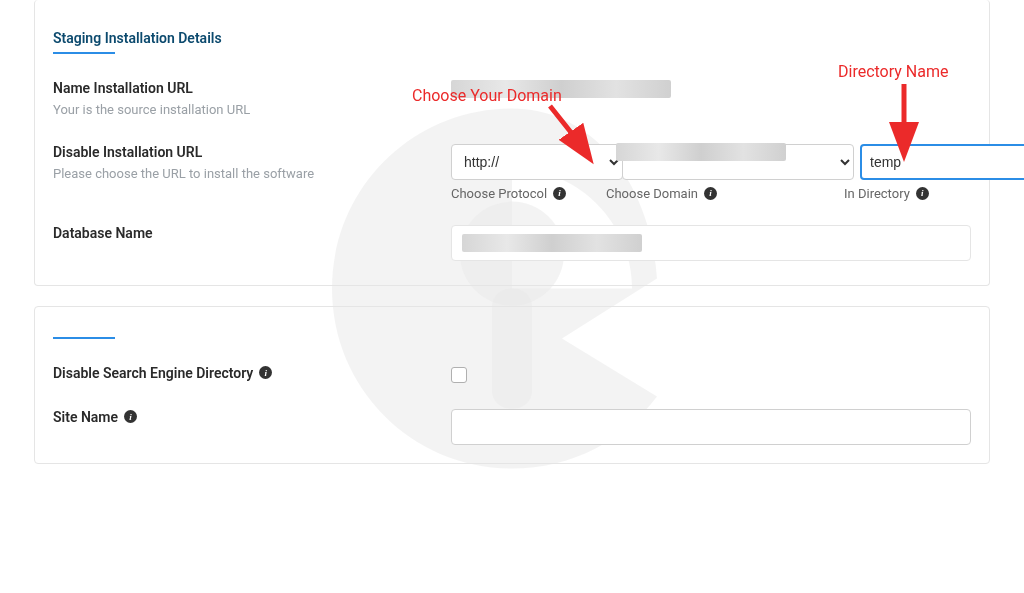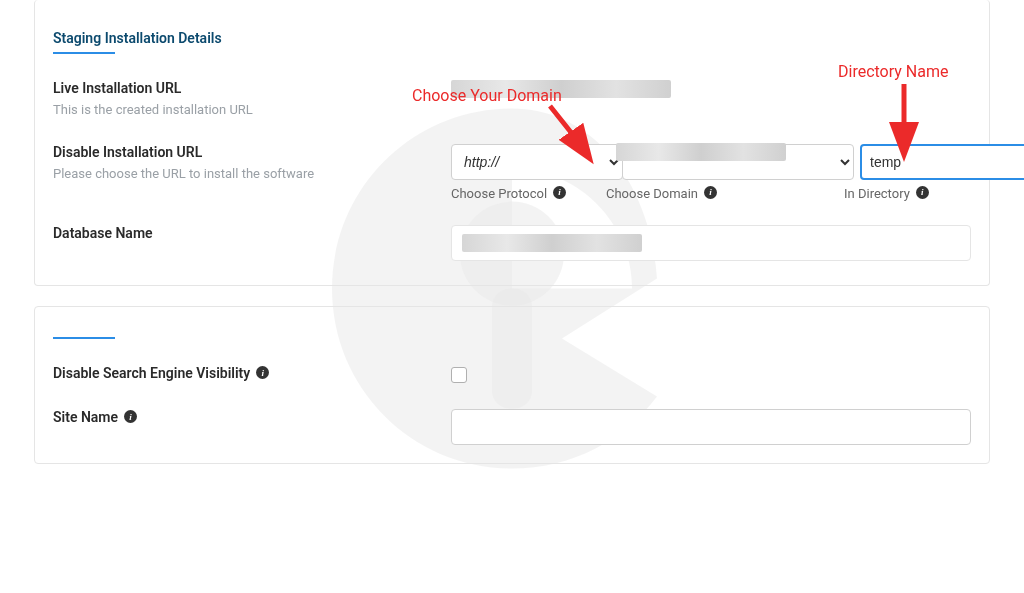--- a/index.html
+++ b/index.html
@@ -90,26 +90,26 @@
     }
     .url-group select, .url-group input[type=text] {
       height: 36px;
       border: 1px solid #d0d0d0;
       border-radius: 4px;
       padding: 0 8px;
       font-size: 14px;
       color: #333;
       background: #fff;
     }
-    .proto { width: 172px; border-top-right-radius:0; border-bottom-right-radius:0;font-style:italic;}
+    .proto { width: 172px; border-top-right-radius:0; border-bottom-right-radius:0;}
     .domain { width: 232px; margin-left:-1px; border-radius:0;}
     .dir { flex:1; margin-left:6px; border:2px solid #2b8de6 !important; border-radius:5px;}
 
     .sub-labels { display:flex; }
-    .sub-labels .sl { font-size:13px; color:#666; display:flex; gap:6px; }
+    .sub-labels .sl { font-size:13px; color:#666; display:flex; align-items:center; gap:6px; }
     .sl-proto { width:155px; }
     .sl-domain { width:232px; }
     .sl-dir { flex:1; margin-left:6px; }
 
     .blur-strip {
       display:inline-block;
       height:18px;
       background: linear-gradient(90deg,#d6d6d6,#e8e8e8,#cfcfcf,#e2e2e2,#d0d0d0);
       border-radius:2px;
       filter: blur(0.4px);
@@ -167,22 +167,22 @@
     </g>
   </svg>
 </div>
 
 <div class="panel first">
   <div class="section-title">Staging Installation Details</div>
   <div class="title-underline"></div>
 
   <div class="row">
     <div class="left">
-      <div class="field-label">Live Installation URL</div>
-      <div class="field-desc">This is the created installation URL</div>
+      <div class="field-label">Name Installation URL</div>
+      <div class="field-desc">Your is the source installation URL</div>
     </div>
     <div class="right">
       <span class="blur-strip" style="width:220px;"></span>
     </div>
   </div>
 
   <div class="row">
     <div class="left">
       <div class="field-label">Disable Installation URL</div>
       <div class="field-desc">Please choose the URL to install the software</div>
@@ -227,21 +227,21 @@
     </div>
   </div>
 </div>
 
 <div class="panel">
   <div class="title-underline"></div>
 
   <div class="row">
     <div class="left">
       <div class="field-label">
-        <span>Disable Search Engine Visibility</span>
+        <span>Disable Search Engine Directory</span>
         <span class="info-icon">i</span>
       </div>
     </div>
     <div class="right">
       <div class="checkbox"></div>
     </div>
   </div>
 
   <div class="row" style="margin-bottom:0;">
     <div class="left">

